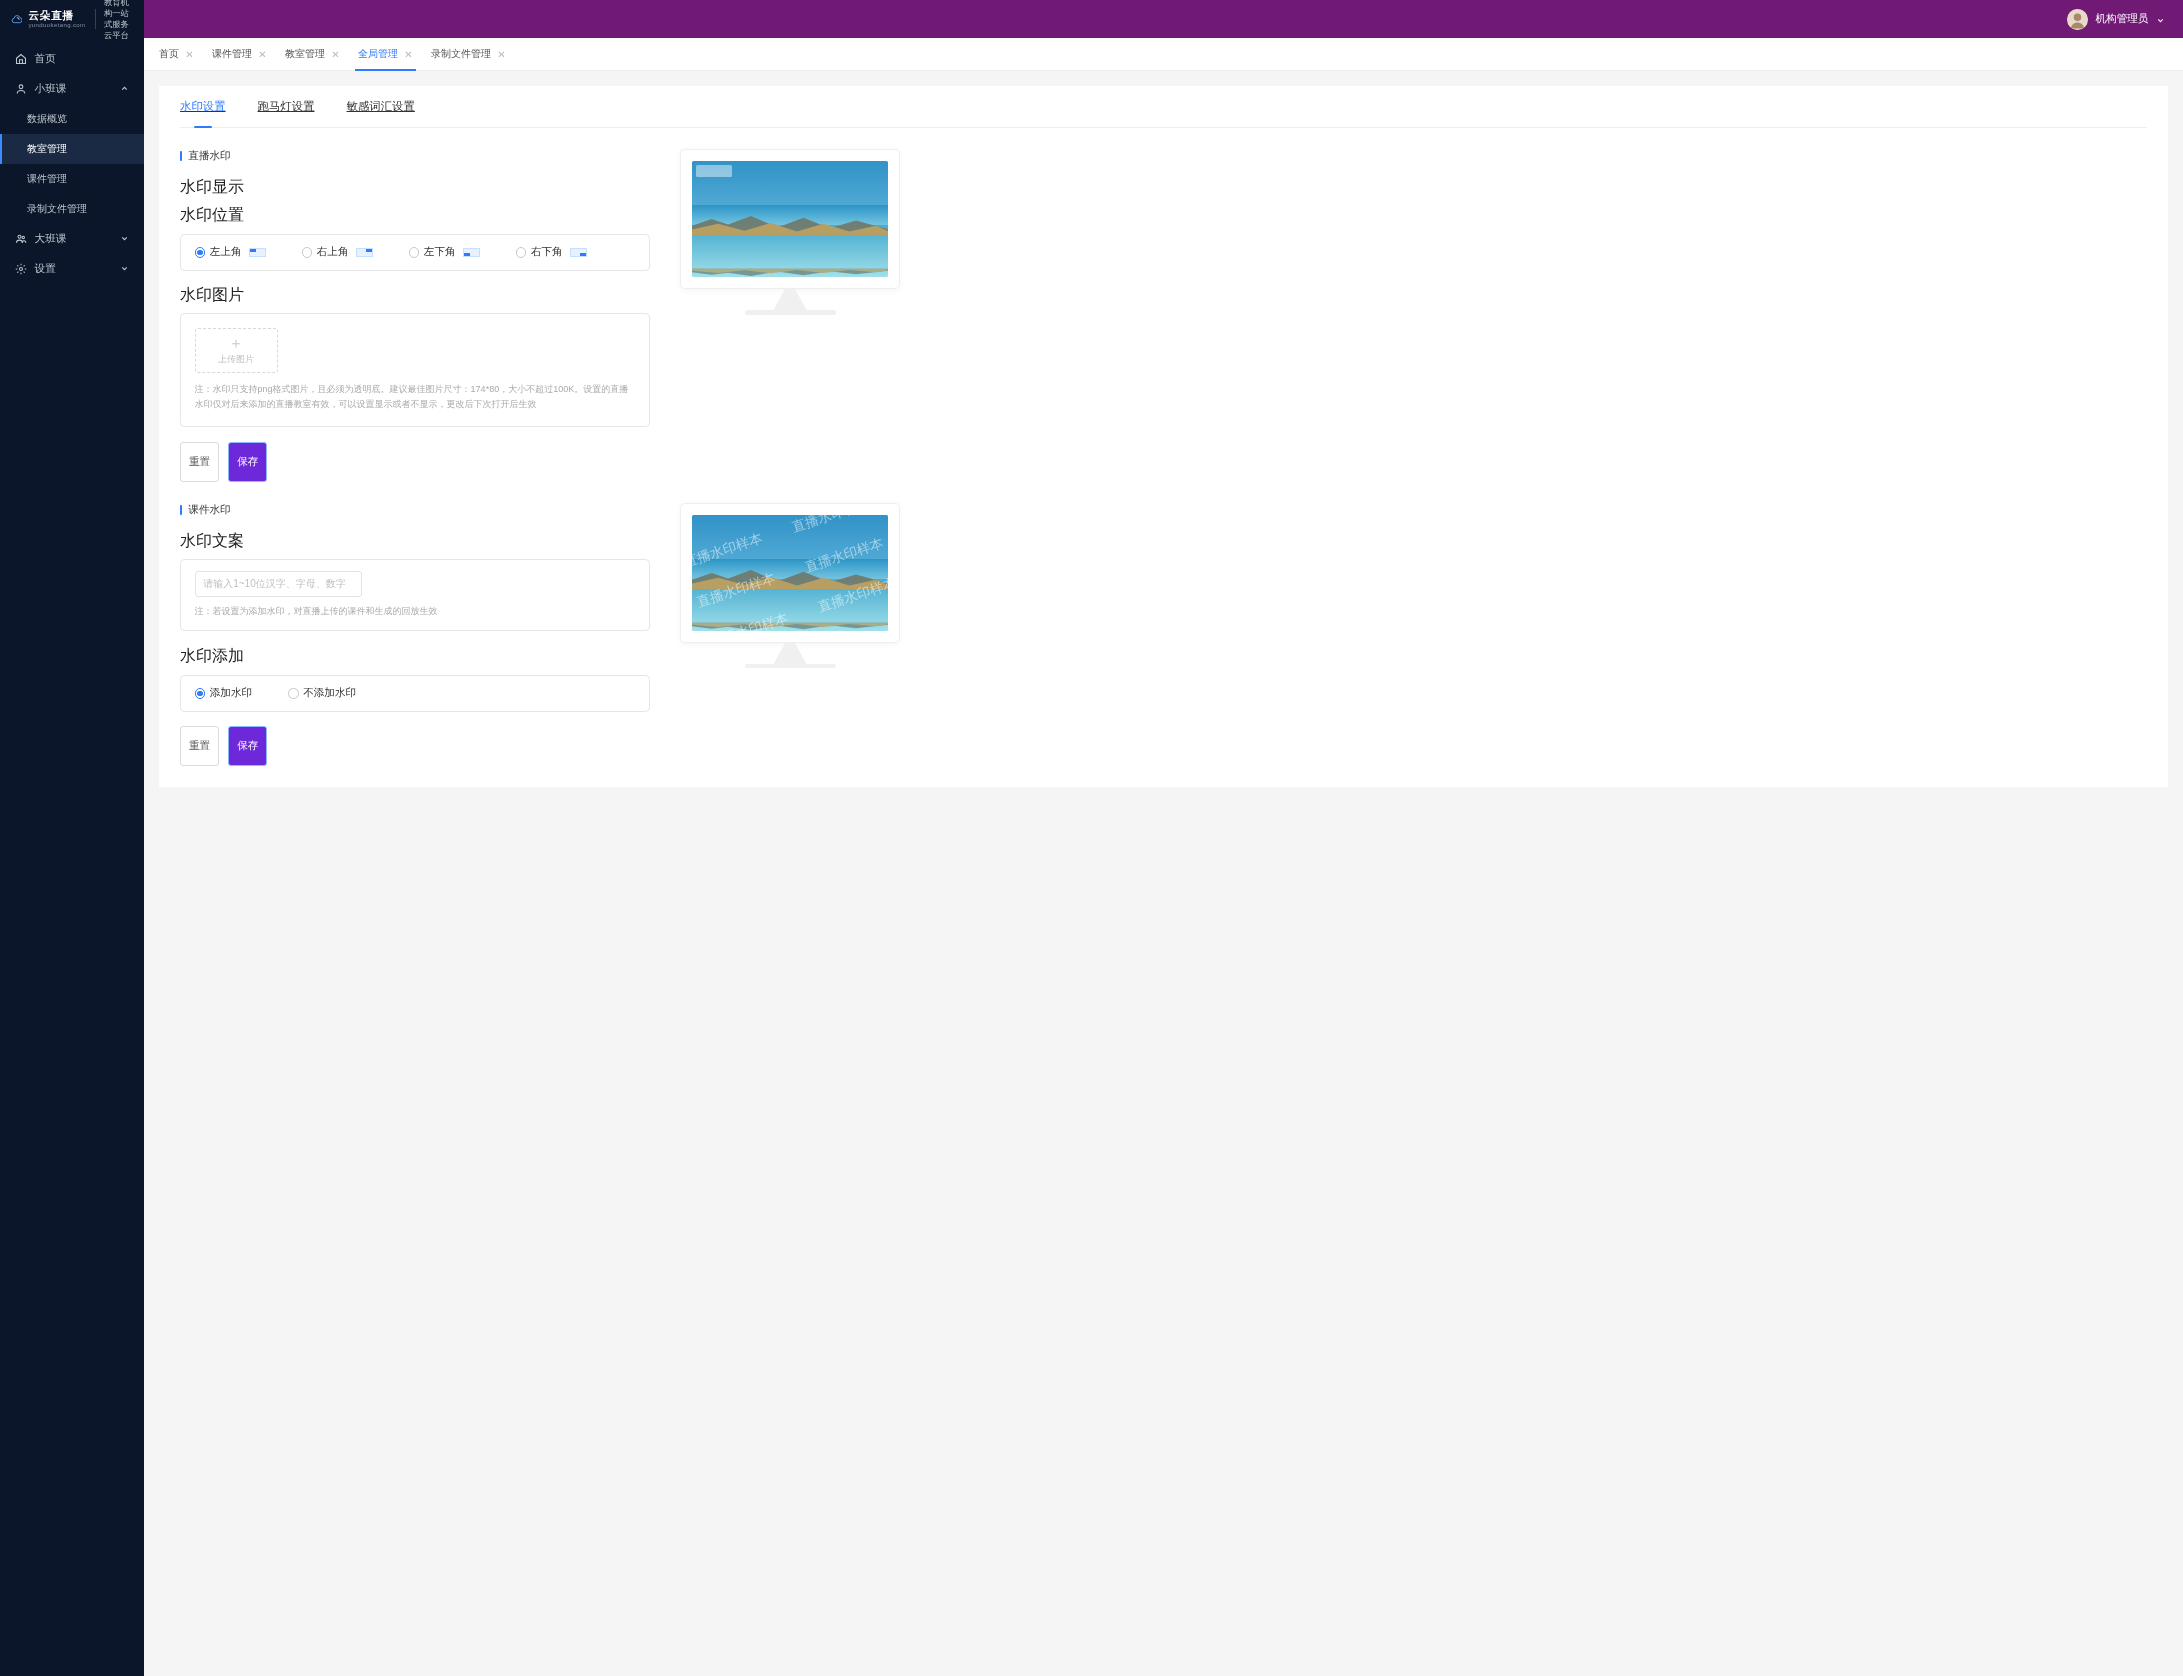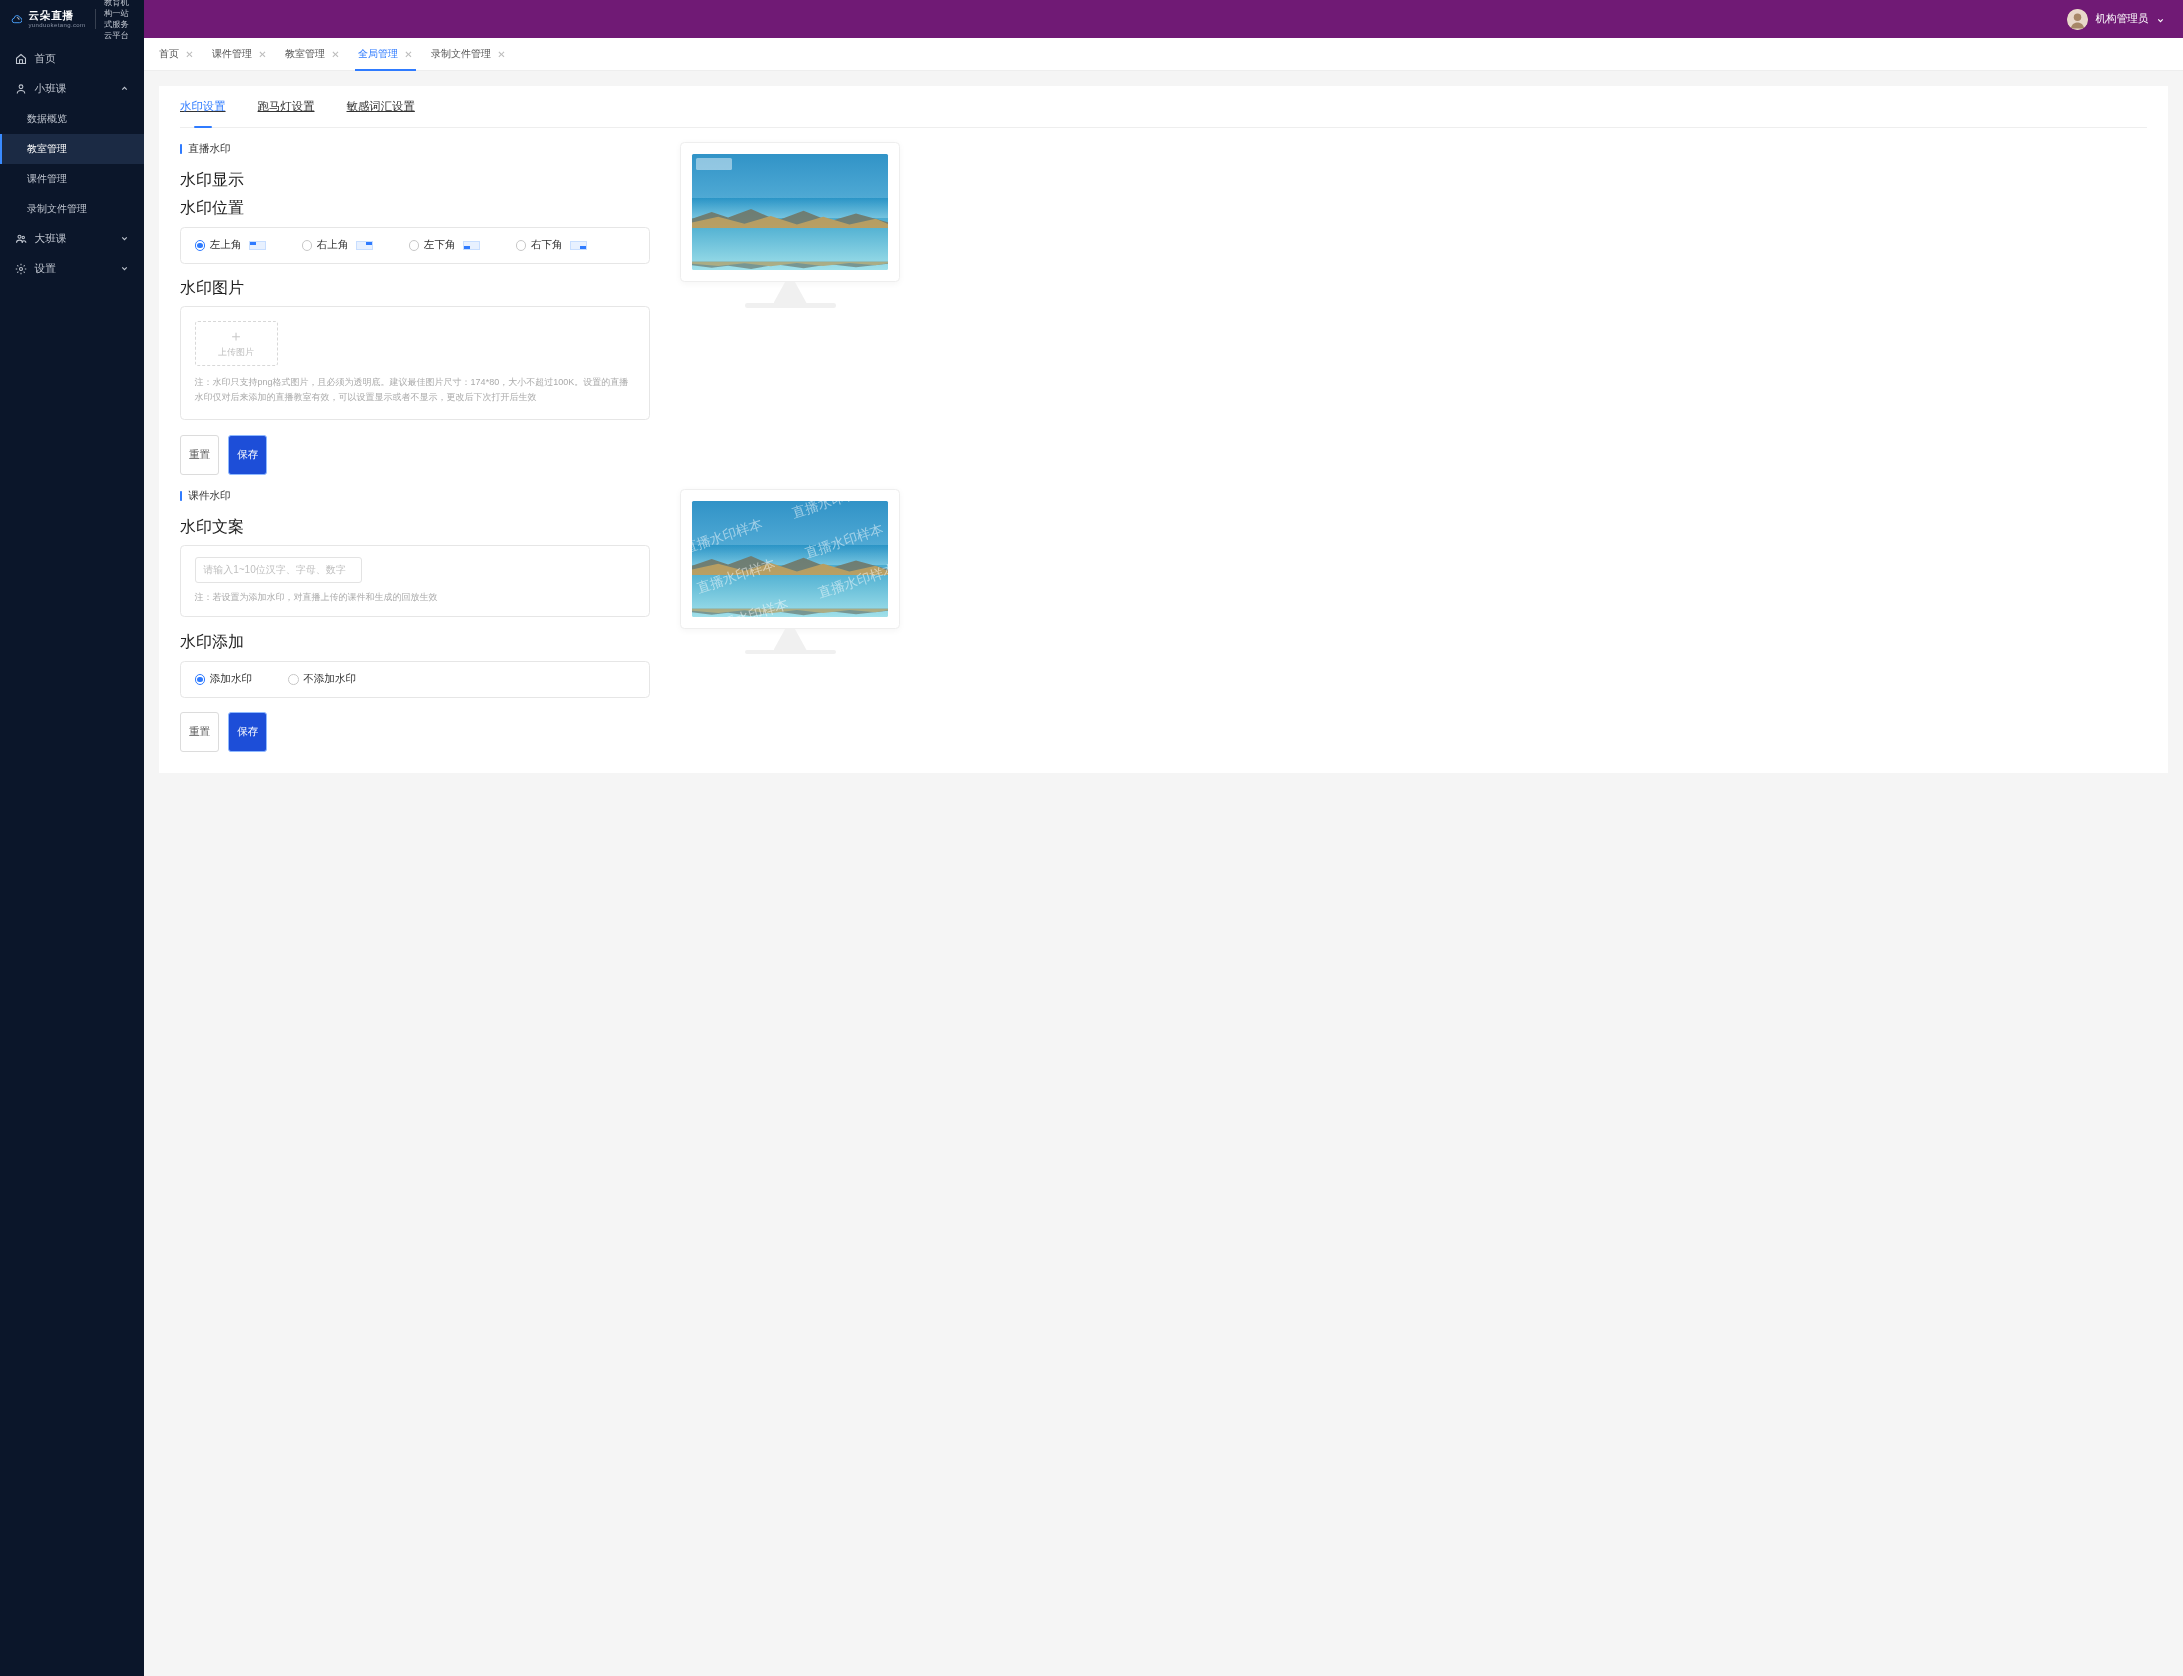--- a/index.html
+++ b/index.html
@@ -40,21 +40,21 @@
 .tab .tab-close { width: 9px; height: 9px; display: inline-flex; align-items: center; justify-content: center; color: #bbb; }
 
 
 .content { flex: 1; overflow: auto; background: #f5f5f5; padding: 15px 0 30px 0; }
 .panel { background: #fff; margin: 0 15px; padding: 0 21px 21px; }
 .inner-tabs { display: flex; gap: 32px; border-bottom: 0.8px solid #eee; height: 42px; align-items: center; text-decoration: underline; }
 .inner-tab { font-size: 11.4px; color: #333; cursor: pointer; position: relative; height: 100%; display: flex; align-items: center; }
 .inner-tab.active { color: #2f7bff; }
 .inner-tab.active::after { content: ""; position: absolute; left: 50%; transform: translateX(-50%); bottom: -0.8px; width: 18px; height: 2.3px; background: #2f7bff; border-radius: 1.5px; }
 
-.section-row { display: flex; gap: 30px; margin-top: 14px; }
+.section-row { display: flex; gap: 30px; margin-top: 21px; }
 .section-left { flex: 0 0 470px; }
 .section-right { flex: 0 0 227px; display: flex; align-items: flex-start; }
 
 .section-title { display: flex; align-items: center; gap: 6px; font-size: 10.6px; font-weight: 500; margin-bottom: 13.6px; }
 .section-title::before { content: ""; display: inline-block; width: 2.3px; height: 10.6px; background: #2f7bff; border-radius: 0.8px; }
 
 .field-label { font-size: 16px; color: #222; margin-bottom: 7.6px; }
 .field-box { border: 0.8px solid #e6e6e6; border-radius: 4.5px; padding: 10.6px 13.6px; display: flex; gap: 36px; margin-bottom: 13.6px; }
 .radio-item { display: flex; align-items: center; gap: 4.5px; cursor: pointer; font-size: 10.6px; color: #333; }
 .radio { width: 10.6px; height: 10.6px; border-radius: 50%; border: 0.8px solid #c8c8c8; display: inline-flex; align-items: center; justify-content: center; }
@@ -67,21 +67,21 @@
 .pos-bl::after { bottom: 0; left: 0; }
 .pos-br::after { bottom: 0; right: 0; }
 
 .upload-box { border: 0.8px solid #e6e6e6; border-radius: 4.5px; padding: 13.6px; margin-bottom: 15px; }
 .upload-drop { width: 83px; height: 45px; border: 0.8px dashed #d8d8d8; border-radius: 3px; display: flex; flex-direction: column; align-items: center; justify-content: center; gap: 3px; color: #bfbfbf; cursor: pointer; margin-bottom: 9px; }
 .upload-drop .plus { font-size: 15px; line-height: 1; color: #c8c8c8; }
 .upload-note { font-size: 9px; color: #aaa; line-height: 1.7; }
 
 .actions { display: flex; gap: 9px; }
 .btn { height: 40px; padding: 0 8px; border-radius: 3px; border: 0.8px solid #dcdcdc; background: #fff; color: #555; font-size: 10.6px; cursor: pointer; }
-.btn.primary { background: #1d4ed8; border-color: #8fb9ff; color: #fff; }
+.btn.primary { background: #6d28d9; border-color: #8fb9ff; color: #fff; }
 
 
 .monitor { width: 220px; }
 .monitor-frame { background: #fff; border: 0.8px solid #eee; border-radius: 4.5px; padding: 10.6px; box-shadow: 0 1.5px 6px rgba(0,0,0,0.04); }
 .monitor-screen { width: 100%; aspect-ratio: 16/9.5; border-radius: 1.5px; overflow: hidden; position: relative; background: linear-gradient(to bottom, #3193c7 0%, #4fa9d4 38%, #2a94c6 38.2%, #6fc1de 55%, #43a8ce 55%, #a0e0ea 100%); }
 .monitor-screen::after { content:""; position:absolute; left:0; right:0; top:34%; height:30%; background: linear-gradient(to bottom, rgba(255,255,255,0) 0%, rgba(255,255,255,0.05) 100%); }
 .mountain-layer { position:absolute; left:0; right:0; top:44%; height:20%; }
 .mountain-layer svg { width:100%; height:100%; display:block; }
 .reflection { position:absolute; left:0; right:0; top:62%; bottom:0; transform: scaleY(-1); opacity:0.7; }
 .watermark-chip { position: absolute; top: 4.5px; left: 4.5px; width: 36px; height: 12px; background: rgba(255,255,255,0.45); border-radius: 1.5px; }

